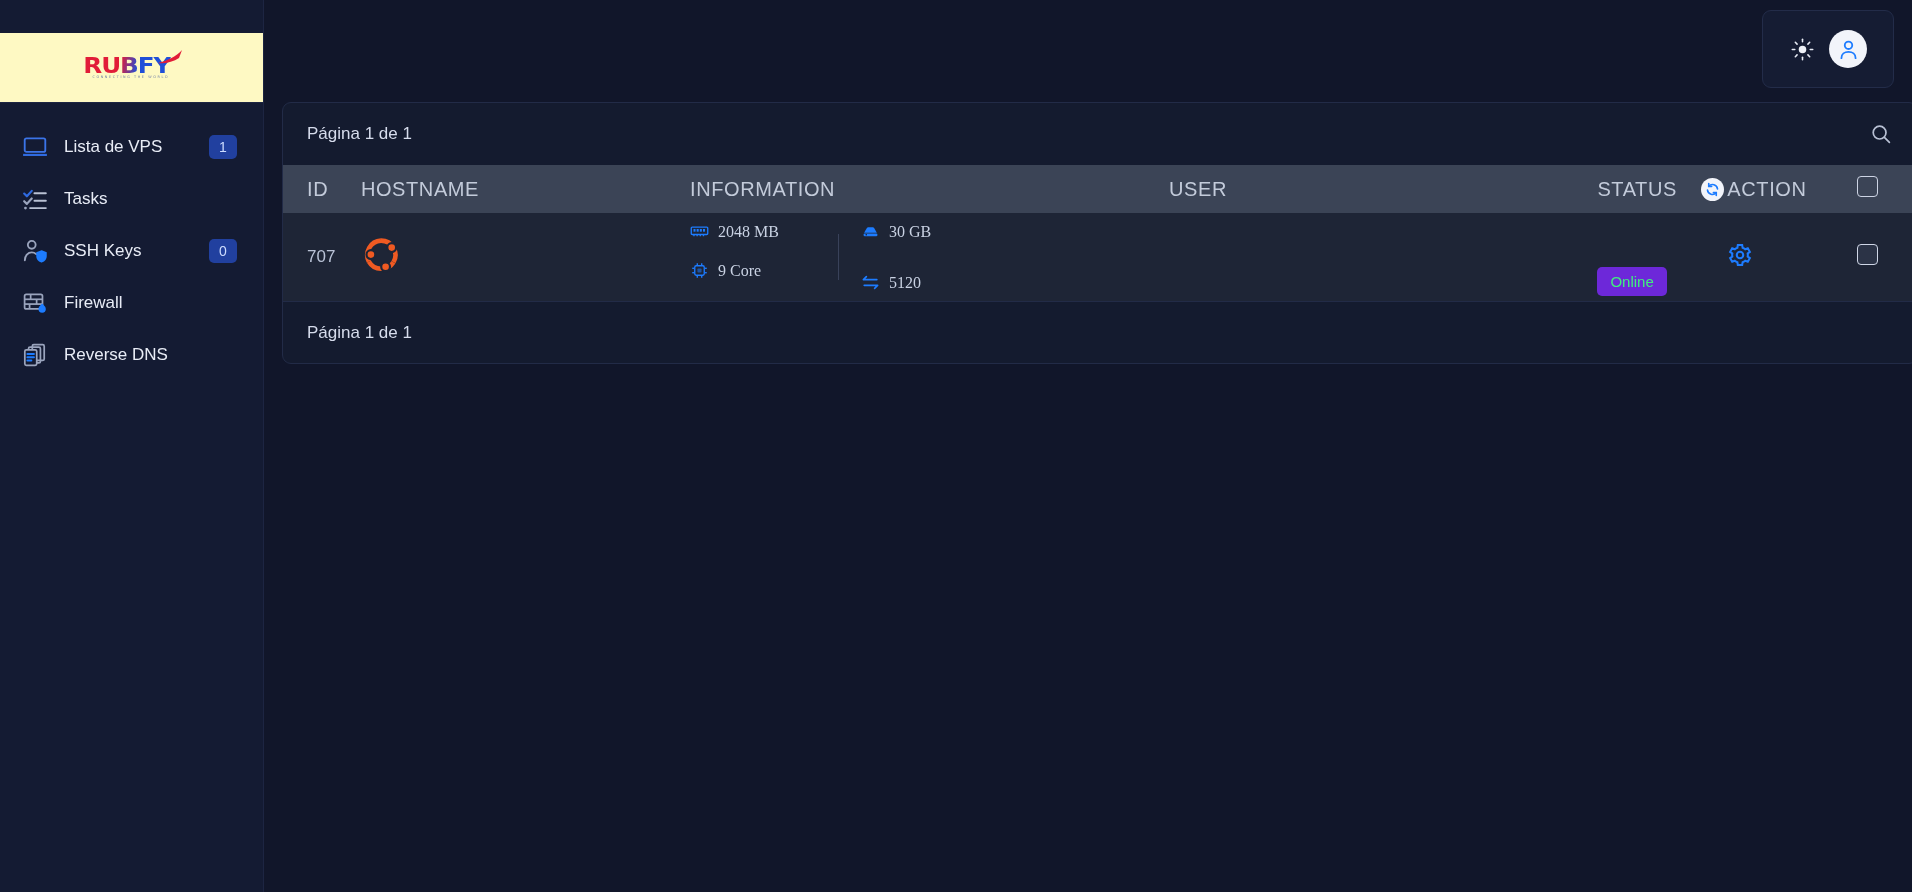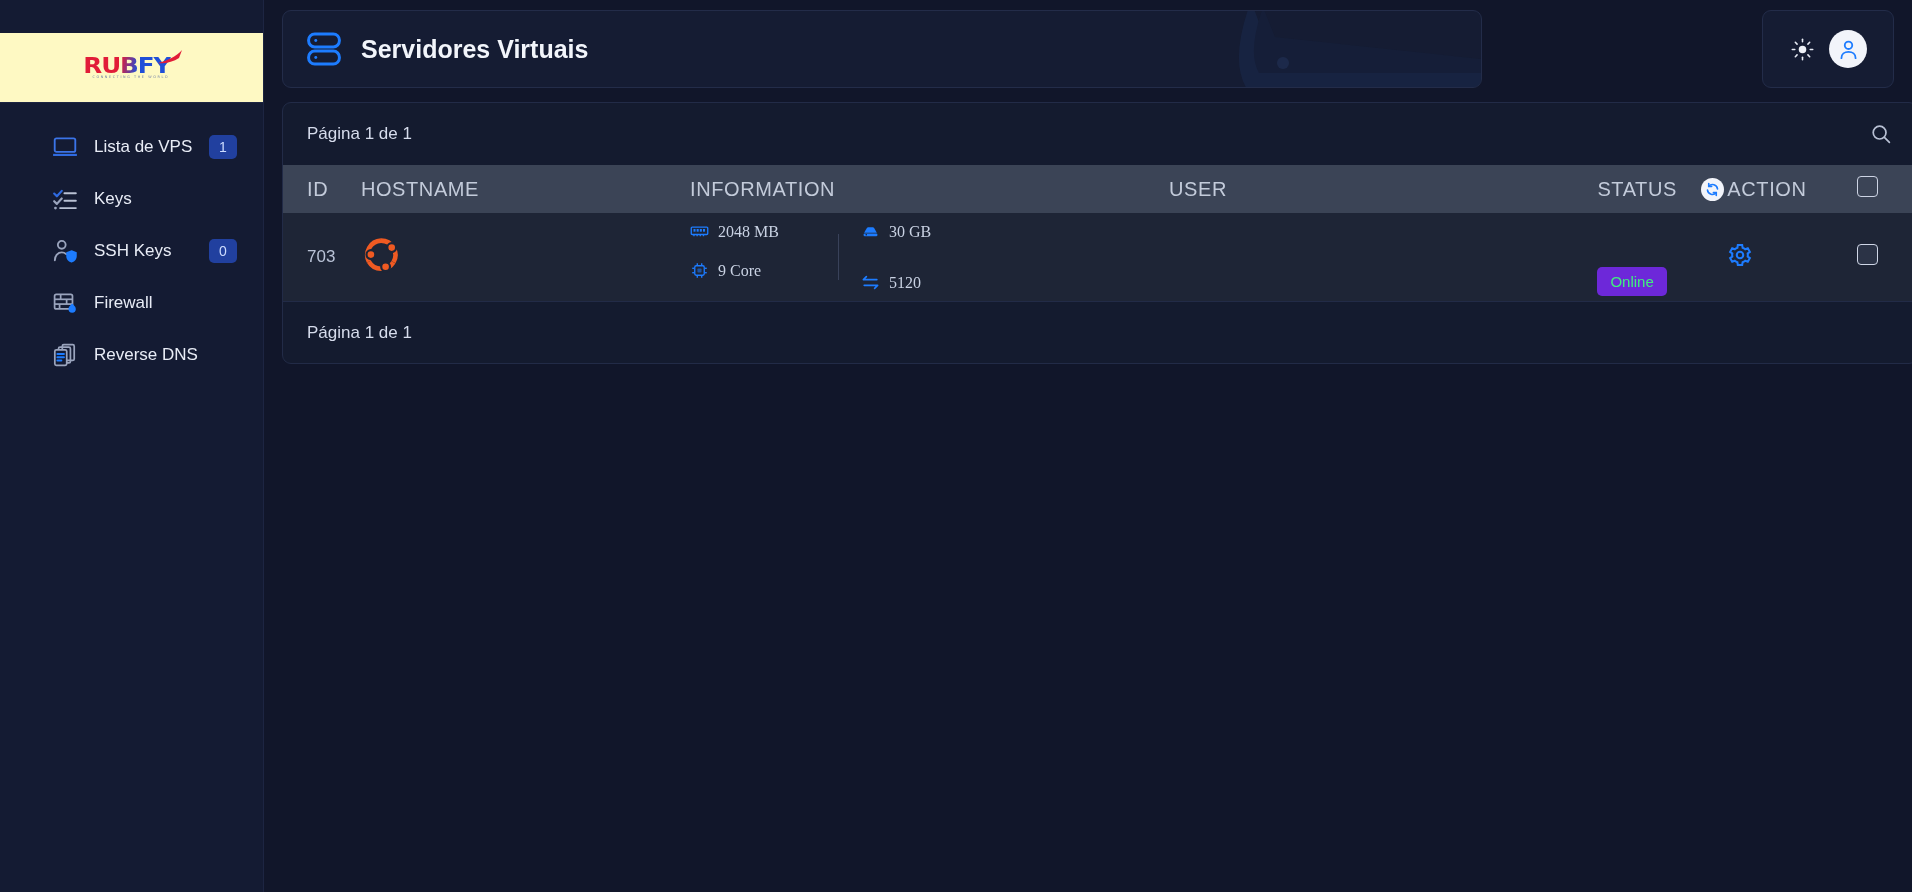--- a/index.html
+++ b/index.html
@@ -44,21 +44,21 @@
   .logo-sub {
     position: absolute; left: 9px; top: 24px;
     font-size: 3.4px; letter-spacing: 1.6px; color: #6f7ea8;
     font-family: "DejaVu Sans", sans-serif; white-space: nowrap;
   }
 
   .nav { padding-top: 18px; }
   .nav-item {
     display: flex; align-items: center;
     height: 52px; padding: 0 26px 0 22px;
-    cursor: pointer; gap: 16px; margin-left: 30px;
+    cursor: pointer; gap: 16px;
   }
   .nav-ico { width: 26px; height: 26px; flex: 0 0 26px; display:flex; align-items:center; justify-content:center; }
   .nav-label { color: #e8ecf6; font-size: 17px; flex: 1; white-space: nowrap; }
   .nav-badge {
     min-width: 28px; height: 24px; border-radius: 5px;
     background: #21409f; color: #cddcff;
     font-size: 14px; display: flex; align-items: center; justify-content: center;
     padding: 0 7px;
   }
 
@@ -214,21 +214,21 @@
       <span class="nav-ico">
         <svg width="26" height="26" viewBox="0 0 24 24" fill="none">
           <polyline points="2,7 4.5,9.5 9,4.5" stroke="#2f6ae0" stroke-width="2" stroke-linecap="round" stroke-linejoin="round"></polyline>
           <polyline points="2,14 4.5,16.5 9,11.5" stroke="#9aa4bd" stroke-width="2" stroke-linecap="round" stroke-linejoin="round"></polyline>
           <circle cx="3.2" cy="20.4" r="1.3" fill="#9aa4bd"></circle>
           <line x1="11.5" y1="6.6" x2="22" y2="6.6" stroke="#b9c1d4" stroke-width="1.8" stroke-linecap="round"></line>
           <line x1="11.5" y1="13.6" x2="22" y2="13.6" stroke="#b9c1d4" stroke-width="1.8" stroke-linecap="round"></line>
           <line x1="7.5" y1="20.4" x2="22" y2="20.4" stroke="#b9c1d4" stroke-width="1.8" stroke-linecap="round"></line>
         </svg>
       </span>
-      <span class="nav-label">Keys</span>
+      <span class="nav-label">Tasks</span>
     </div>
 
     <div class="nav-item">
       <span class="nav-ico">
         <svg width="26" height="26" viewBox="0 0 24 24" fill="none" stroke="#9aa4bd" stroke-width="1.7">
           <circle cx="9" cy="6.3" r="3.6"></circle>
           <path d="M2.6 20.5c0-4.2 2.9-7.2 6.4-7.2 1.6 0 3 .6 4.1 1.6" stroke-linecap="round"></path>
           <path d="M18 12.2l4 1.6v3.1c0 2.3-1.7 4.1-4 4.9-2.3-.8-4-2.6-4-4.9v-3.1z" fill="#1d7cff" stroke="#1d7cff"></path>
         </svg>
       </span>
@@ -265,36 +265,20 @@
       <span class="nav-label">Reverse DNS</span>
     </div>
 
   </nav>
 </aside>
 
 <main class="main">
 
   <div class="topbar">
 
-    <div class="page-header">
-      <svg class="header-deco" viewBox="0 0 430 78" preserveAspectRatio="none">
-        <path d="M200 -10 L215 30 L430 55 L430 78 L196 78 Q178 50 200 -10 Z" fill="#1b2banti" style="fill:#1b2a4d"></path>
-        <path d="M212 -4 L224 26 L430 48 L430 62 L208 62 Q196 42 212 -4 Z" fill="#16213c"></path>
-        <circle cx="232" cy="52" r="6" fill="#24365e"></circle>
-      </svg>
-      <span class="hdr-ico">
-        <svg width="42" height="42" viewBox="0 0 24 24" fill="none" stroke="#1d7cff" stroke-width="1.7">
-          <rect x="3.2" y="3.4" width="17.6" height="7.4" rx="3.5"></rect>
-          <rect x="3.2" y="13.2" width="17.6" height="7.4" rx="3.5"></rect>
-          <circle cx="7.3" cy="7.1" r=".85" fill="#1d7cff" stroke="none"></circle>
-          <circle cx="7.3" cy="16.9" r=".85" fill="#1d7cff" stroke="none"></circle>
-        </svg>
-      </span>
-      <h1 class="page-title">Servidores Virtuais</h1>
-    </div>
 
     <div class="user-box">
       <span class="theme-btn">
         <svg width="25" height="25" viewBox="0 0 24 24" fill="none" stroke="#e7ebf5" stroke-width="1.5" stroke-linecap="round">
           <circle cx="12" cy="12" r="3.6" fill="#eef1f8" stroke="none"></circle>
           <line x1="12" y1="2.2" x2="12" y2="4.6"></line>
           <line x1="12" y1="19.4" x2="12" y2="21.8"></line>
           <line x1="2.2" y1="12" x2="4.6" y2="12"></line>
           <line x1="19.4" y1="12" x2="21.8" y2="12"></line>
           <line x1="5.1" y1="5.1" x2="6.8" y2="6.8"></line>
@@ -346,21 +330,21 @@
           </th>
           <th class="th-action">ACTION</th>
           <th class="th-chk">
             <span class="chk chk-head"></span>
           </th>
         </tr>
       </thead>
 
       <tbody>
         <tr>
-          <td class="cell-id">703</td>
+          <td class="cell-id">707</td>
 
           <td>
             <span class="os-ico">
               <svg width="40" height="40" viewBox="0 0 40 40">
                 <g fill="none" stroke="#f05a22" stroke-width="4.6">
                   <path d="M20 5.6 A14.4 14.4 0 0 1 32.5 27.2"></path>
                   <path d="M32.5 27.2 A14.4 14.4 0 0 1 7.9 26.6"></path>
                   <path d="M7.9 26.6 A14.4 14.4 0 0 1 20 5.6"></path>
                 </g>
                 <circle cx="30.7" cy="12.6" r="4.4" fill="#f05a22" stroke="#1e2536" stroke-width="2.2"></circle>

